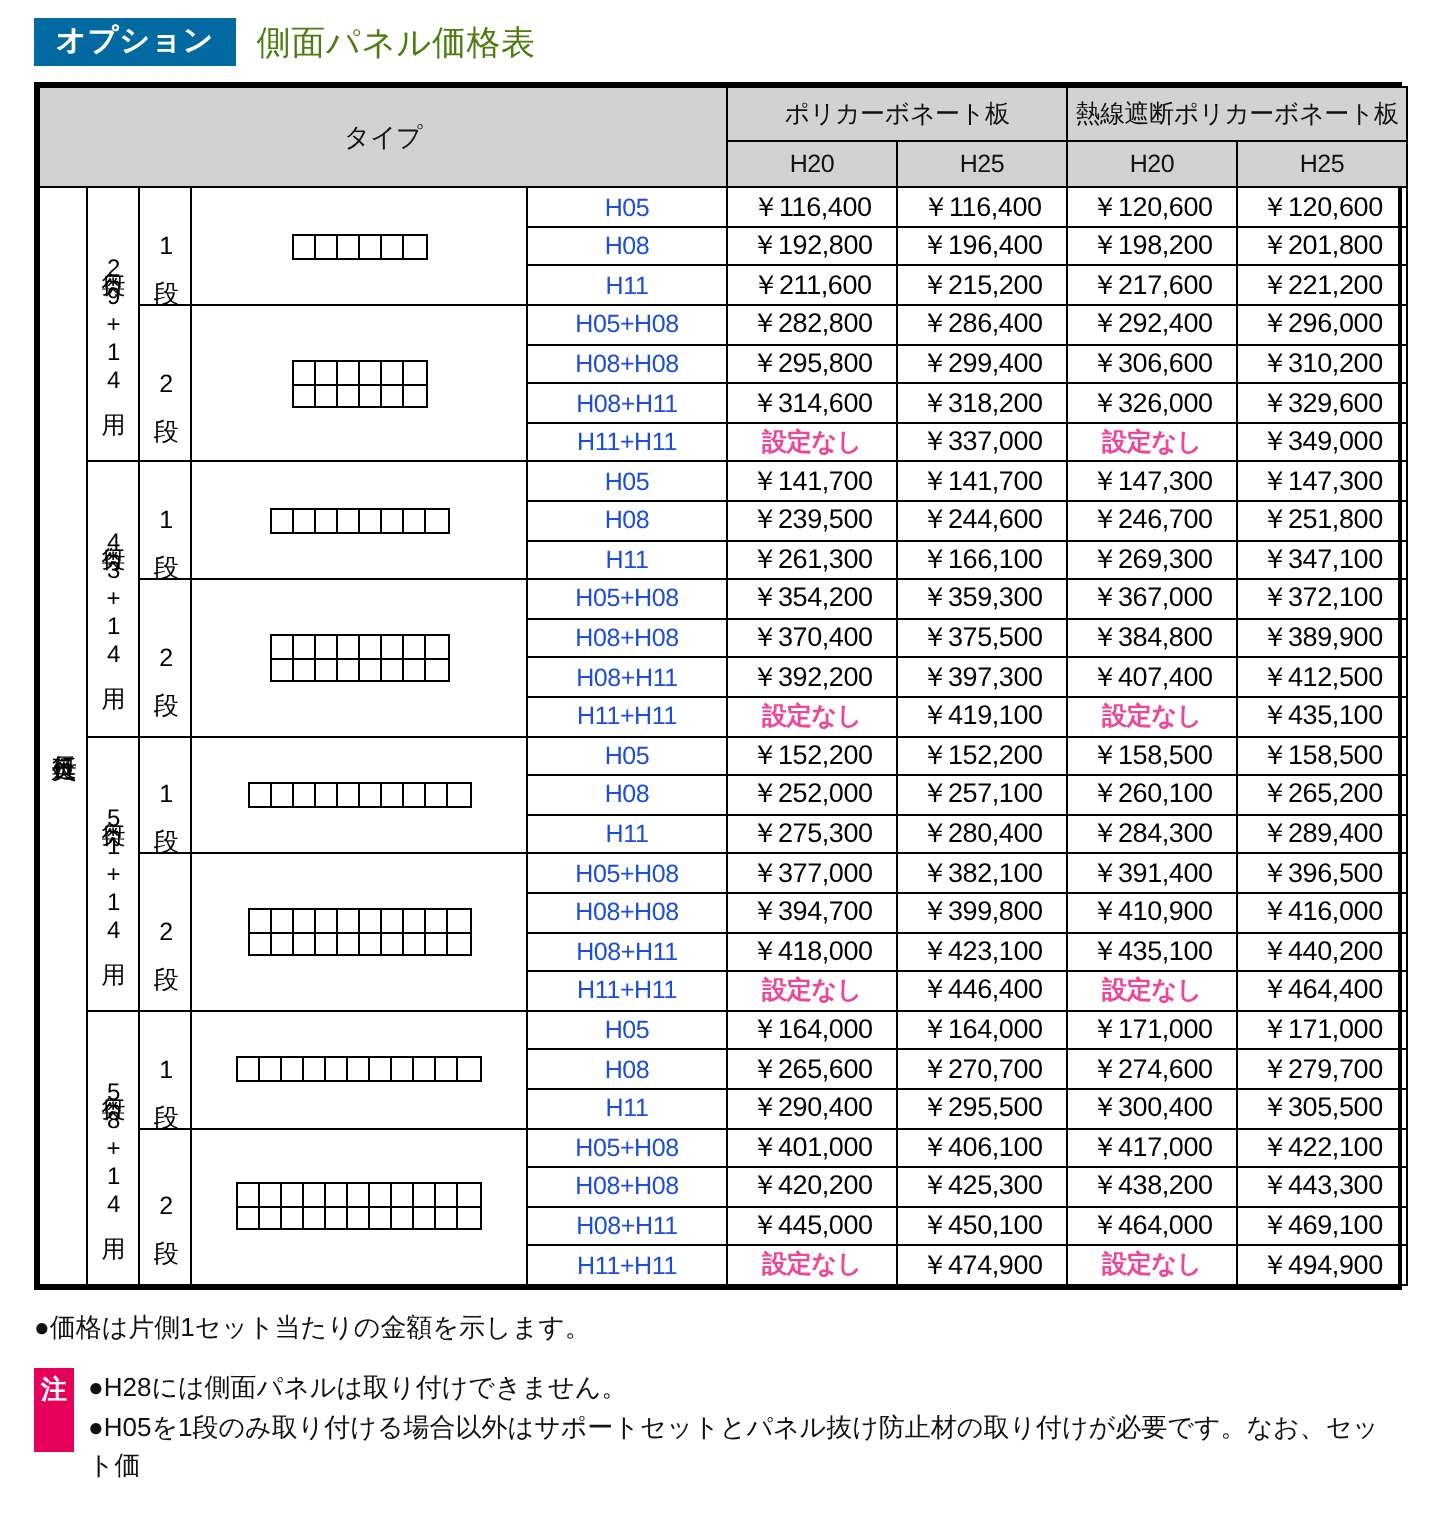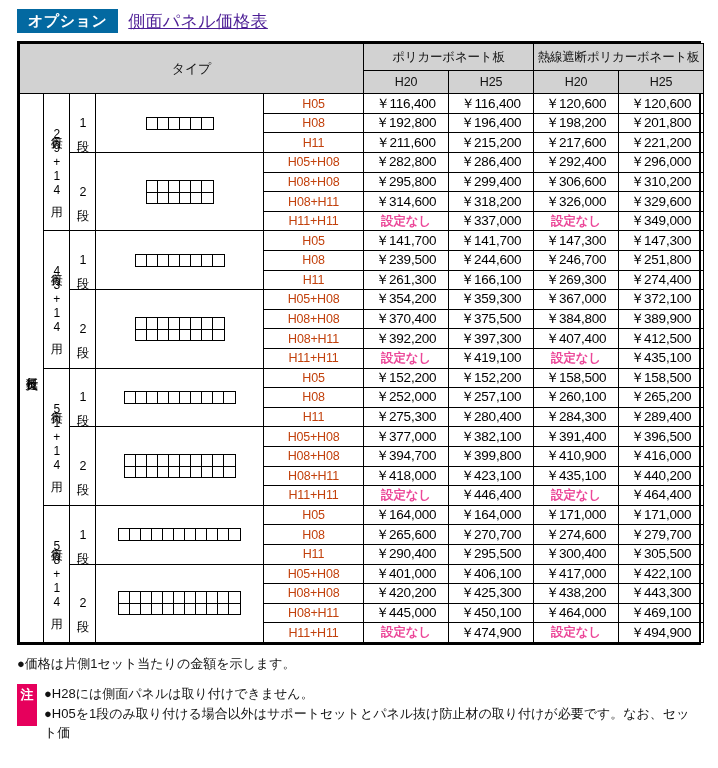--- a/index.html
+++ b/index.html
@@ -26,23 +26,22 @@
     color: #fff;
     font-weight: bold;
     font-size: 15px;
     letter-spacing: 0.5px;
     padding: 3px 11px 4px 11px;
     line-height: 1.15;
   }
   .title-text {
     font-size: 17px;
     font-weight: 500;
-    color: #4c1d95;
+    color: #4d7c0f;
     letter-spacing: 0.3px;
-    text-decoration: underline;
   }
 
   
   .table-wrap {
     margin: 0 17px 0 17px;
     border: 2px solid #000;
     width: 684px;
   }
   table.price {
     border-collapse: collapse;
@@ -83,21 +82,21 @@
   td.depth-col{ width: 26px; }
   td.dan-col  { width: 26px; }
   td.diag-col { width: 168px; }
   td.hcode-col{ width: 100px; }
   td.price-col{ width: 85px; }
 
   .hcode {
     text-align: center;
     font-size: 12.5px;
     height: 19.6px;
-    color: #c2410c;
+    color: #1d4ed8;
   }
   .price {
     text-align: center;
     font-size: 13.5px;
     font-weight: bold;
     height: 19.6px;
     letter-spacing: -0.2px;
     color: #000;
   }
   .price.na {
@@ -311,21 +310,21 @@
           <td class="price-col price">￥239,500</td>
           <td class="price-col price">￥244,600</td>
           <td class="price-col price">￥246,700</td>
           <td class="price-col price">￥251,800</td>
         </tr>
         <tr>
           <td class="hcode-col hcode">H11</td>
           <td class="price-col price">￥261,300</td>
           <td class="price-col price">￥166,100</td>
           <td class="price-col price">￥269,300</td>
-          <td class="price-col price">￥274,400</td>
+          <td class="price-col price">￥347,100</td>
         </tr>
         <tr>
           <td class="dan-col vert vert-dan" rowspan="4">2段</td>
           <td class="diag-col" rowspan="4">
             <div class="diagram">
               <div class="panel-grid">
                 <div class="panel-row">
                   <div class="panel-cell"></div>
                   <div class="panel-cell"></div>
                   <div class="panel-cell"></div>

